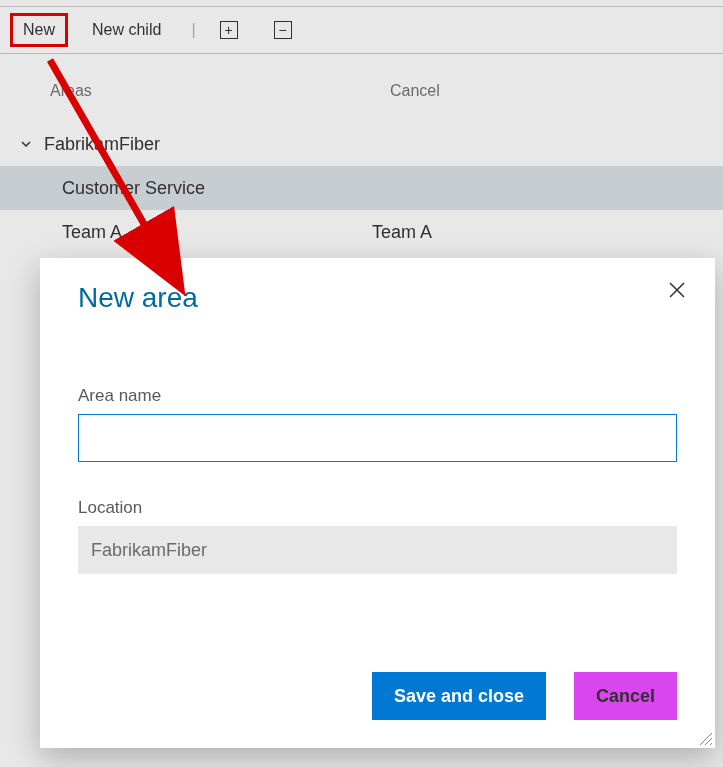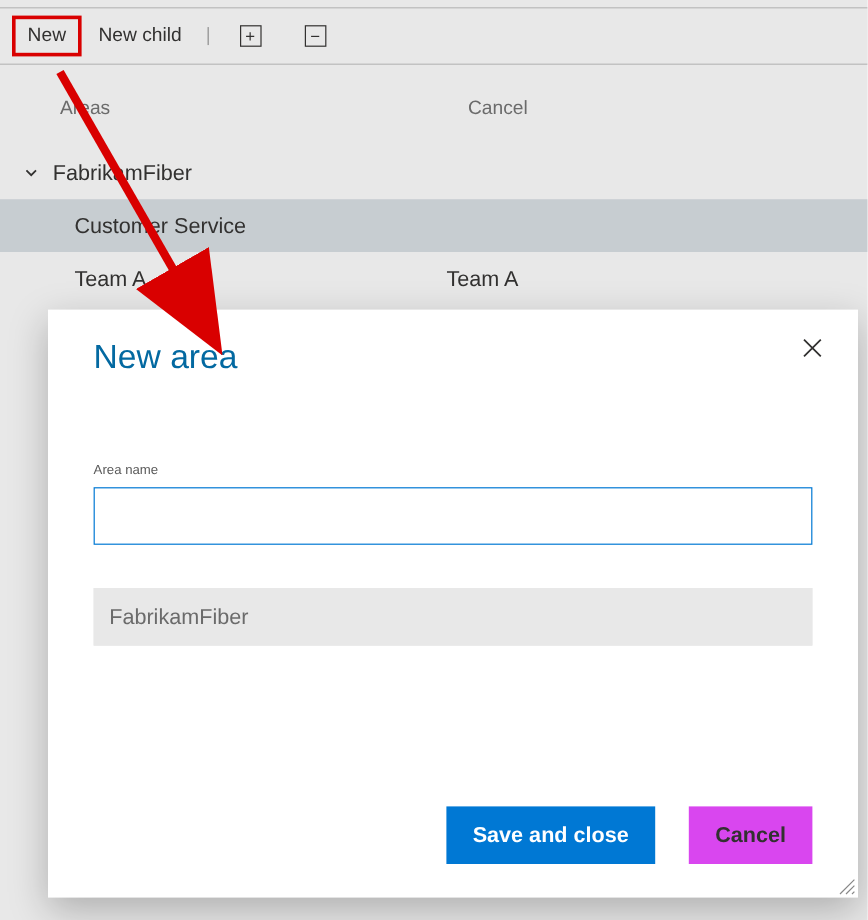--- a/index.html
+++ b/index.html
@@ -22,21 +22,21 @@
       border-top: 1px solid #b8b8b8;
       border-bottom: 1px solid #b8b8b8;
       background: #e8e8e8;
       padding: 0 0 0 0;
       margin-top: 6px;
     }
     .toolbar-btn {
       height: 34px;
       display: flex;
       align-items: center;
-      padding: 0 14px;
+      padding: 0 24px;
       cursor: pointer;
       font-size: 16px;
     }
     .new-highlight {
       border: 3px solid #d90000;
       margin-left: 10px;
       padding: 0 10px;
       height: 34px;
     }
     .toolbar-sep {
@@ -118,21 +118,21 @@
       right: 24px;
       top: 22px;
       width: 24px;
       height: 24px;
       cursor: pointer;
       color: #323130;
     }
     .field-block { margin-top: 72px; }
     .field-block.second { margin-top: 36px; }
     .field-label {
-      font-size: 11px;
+      font-size: 17px;
       color: #595959;
       margin-bottom: 8px;
       display: block;
     }
     .text-input {
       width: 100%;
       height: 48px;
       border: 1px solid #0078d4;
       padding: 0 10px;
       font-size: 16px;
@@ -239,20 +239,21 @@
         <path d="M3 3 L17 17 M17 3 L3 17" stroke="#323130" stroke-width="1.5"></path>
       </svg>
   </div>
 
   <div class="field-block">
     <label class="field-label">Area name</label>
     <input type="text" class="text-input" value="" style="">
   </div>
 
   <div class="field-block second">
+    <label class="field-label">Location</label>
     <input type="text" readonly="" class="text-input readonly" value="FabrikamFiber" style="">
   </div>
 
   <div class="dialog-actions">
     <button class="btn primary">
       <span>Save and close</span>
     </button>
     <button class="btn secondary">
       <span>Cancel</span>
     </button>

